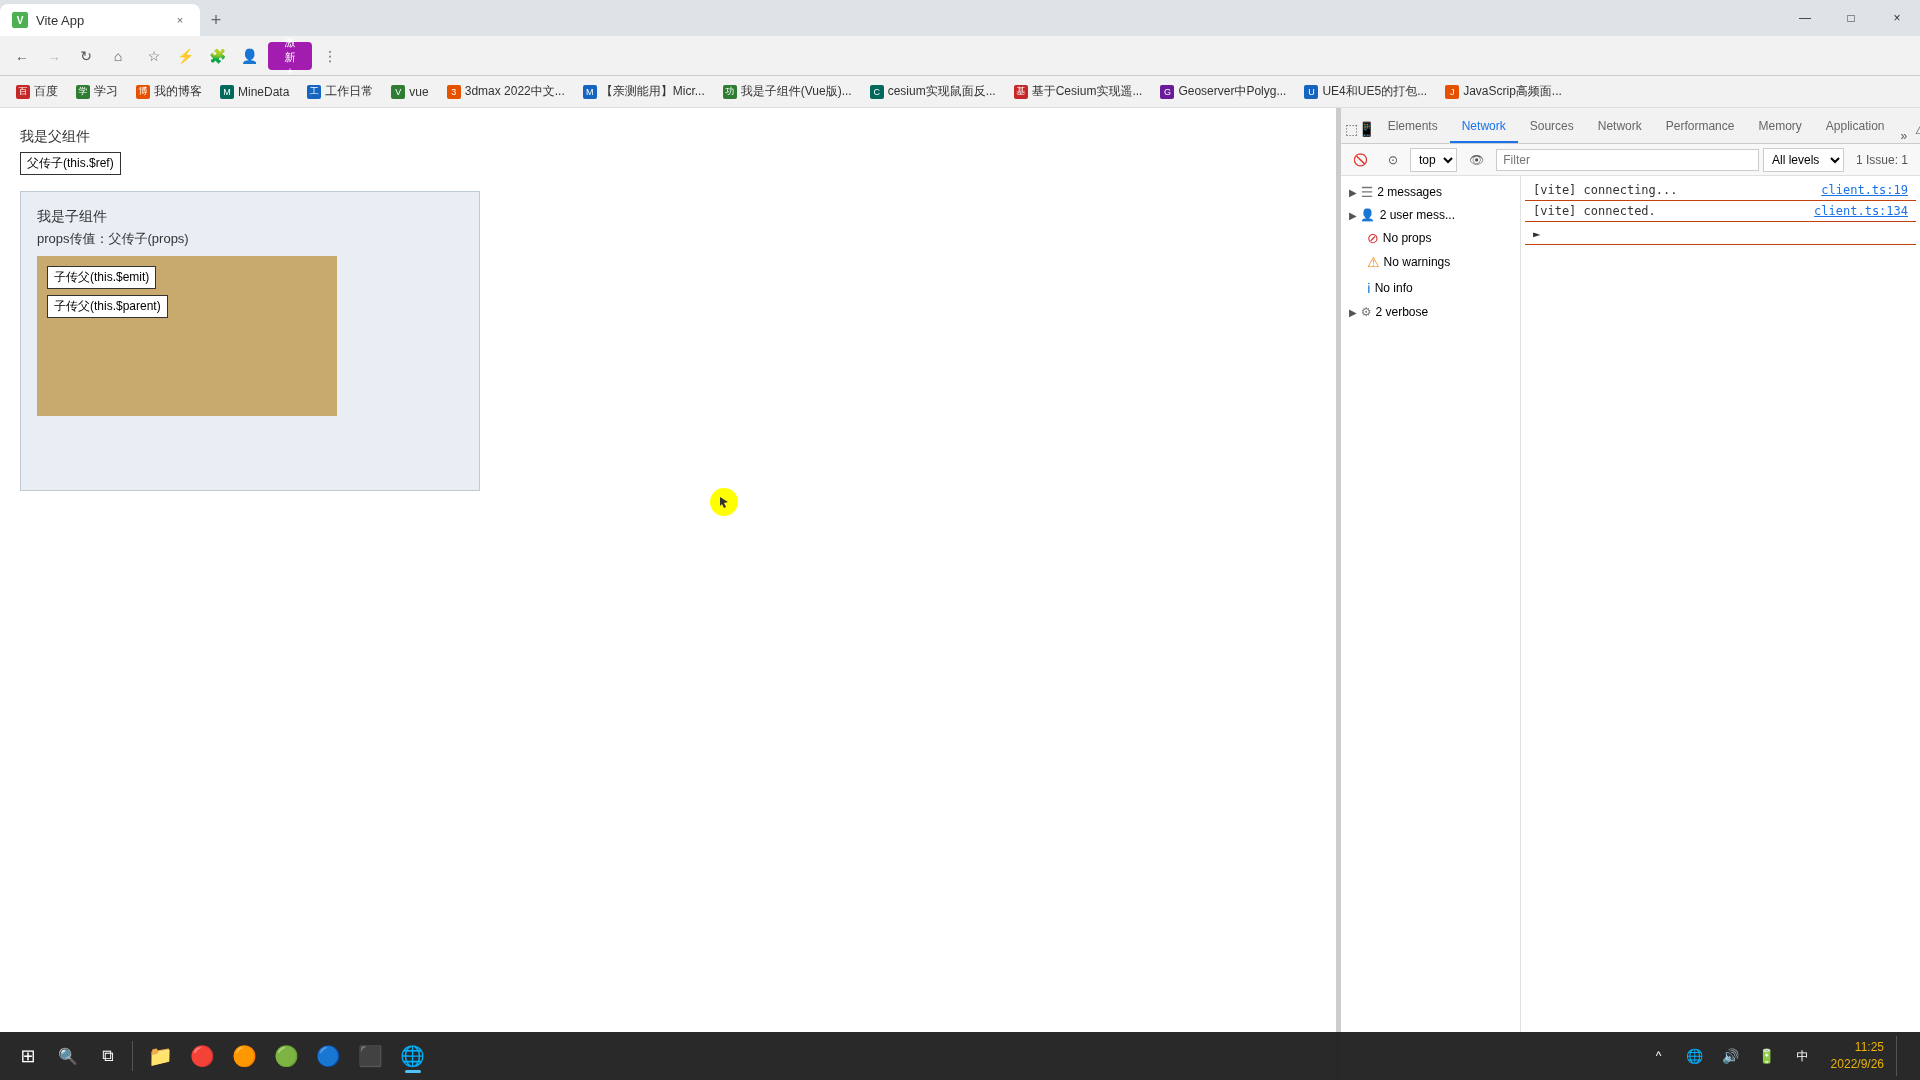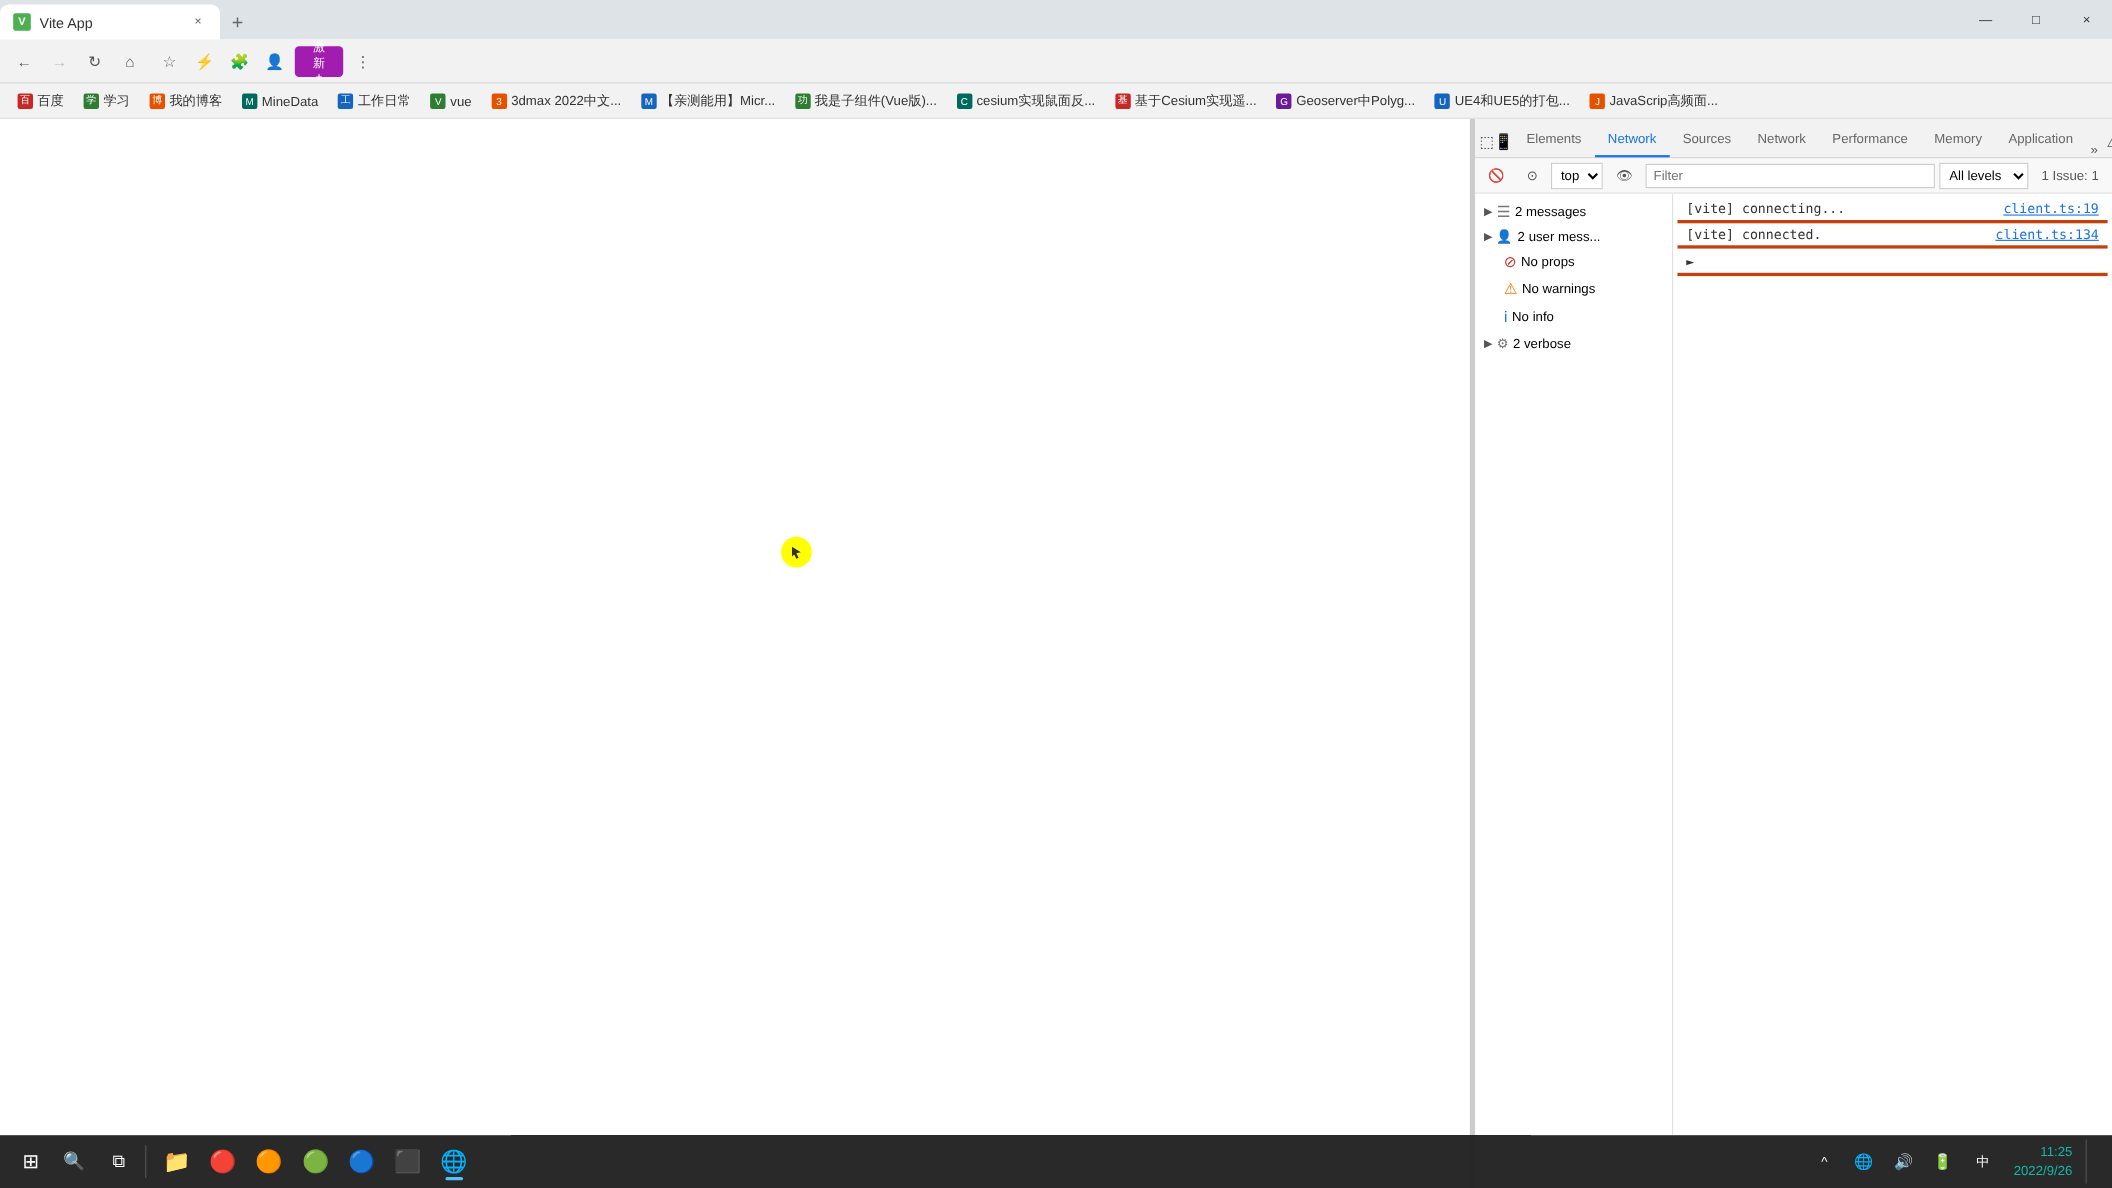--- a/index.html
+++ b/index.html
@@ -68,41 +68,41 @@
     .sidebar-item { display: flex; align-items: center; padding: 4px 8px; cursor: pointer; gap: 4px; font-size: 12px; }
     .sidebar-item .expand-arrow { font-size: 10px; color: #555; }
     .icon-list { color: #777; font-size: 14px; }
     .icon-user { color: #777; font-size: 12px; }
     .icon-error { color: #d32f2f; font-size: 14px; }
     .icon-warning { color: #f57c00; font-size: 14px; }
     .icon-info { color: #1976d2; font-size: 14px; }
     .icon-verbose { color: #777; font-size: 12px; }
     .filter-input { flex: 1; height: 22px; border: 1px solid #ccc; padding: 0 6px; font-size: 12px; outline: none; }
 
-    .console-log-entry { padding: 3px 8px; border-bottom: 3px solid #c2410c; display: flex; align-items: flex-start; gap: 4px; font-size: 12px; font-family: monospace; }
+    .console-log-entry { padding: 3px 8px; border-bottom: 1px solid #c2410c; display: flex; align-items: flex-start; gap: 4px; font-size: 12px; font-family: monospace; }
     .log-text { flex: 1; color: #333; }
     .log-source { color: #1a73e8; margin-left: auto; white-space: nowrap; cursor: pointer; text-decoration: underline; }
     .prompt-arrow { color: #333; font-size: 12px; margin-top: 2px; }
 
     
     .devtools-toolbar { height: 32px; display: flex; align-items: center; padding: 0 4px; border-bottom: 1px solid #e0e0e0; gap: 4px; background: #f8f8f8; }
     .toolbar-btn { height: 24px; padding: 0 8px; border: none; background: transparent; cursor: pointer; font-size: 12px; color: #555; display: flex; align-items: center; gap: 4px; }
     .toolbar-select { height: 24px; border: 1px solid #ccc; background: #fff; font-size: 12px; padding: 0 4px; }
     .toolbar-level-select { height: 24px; border: 1px solid #ccc; background: #fff; font-size: 12px; padding: 0 4px; min-width: 80px; }
     .toolbar-issue { font-size: 12px; color: #555; padding: 0 8px; }
 
     
     .taskbar { height: 48px; background: rgba(30,30,30,0.95); display: flex; align-items: center; padding: 0 8px; position: fixed; bottom: 0; width: 1920px; }
     .taskbar-items { display: flex; align-items: center; gap: 2px; margin-left: 4px; }
     .taskbar-item { width: 40px; height: 40px; display: flex; align-items: center; justify-content: center; cursor: pointer; border-radius: 4px; position: relative; }
     .taskbar-item.active::after { content: ''; position: absolute; bottom: 3px; left: 50%; transform: translateX(-50%); width: 16px; height: 3px; background: #4fc3f7; border-radius: 2px; }
     .taskbar-divider { width: 1px; height: 30px; background: rgba(255,255,255,0.2); margin: 0 4px; }
     .taskbar-right { margin-left: auto; display: flex; align-items: center; gap: 4px; padding-right: 8px; }
     .tray-icon { width: 32px; height: 32px; display: flex; align-items: center; justify-content: center; cursor: pointer; border-radius: 4px; font-size: 14px; }
-    .clock { color: #14b8a6; font-size: 12px; text-align: right; padding: 0 8px; cursor: pointer; line-height: 1.4; }
+    .clock { color: #eab308; font-size: 12px; text-align: right; padding: 0 8px; cursor: pointer; line-height: 1.4; }
     .taskbar-show-desktop { width: 8px; height: 40px; border-left: 1px solid rgba(255,255,255,0.2); cursor: pointer; }
 
     
     .dt-more { padding: 0 4px; cursor: pointer; color: #555; font-size: 12px; }
 
     .devtools-resize-handle { width: 4px; background: #ccc; cursor: ew-resize; }
   </style>
 </head>
 <body>
 
@@ -192,20 +192,32 @@
     </div>
     <div class="bookmark-item">
       <span class="bookmark-icon bk-orange">J</span>
       <span>JavaScrip高频面...</span>
     </div>
   </div>
 
   <div class="main-area">
 
     <div class="webpage">
+      <div class="webpage-content">
+        <div class="parent-label">我是父组件</div>
+        <button class="parent-btn">父传子(this.$ref)</button>
+        <div class="parent-container">
+          <div class="child-label">我是子组件</div>
+          <div class="child-props">props传值：父传子(props)</div>
+          <div class="child-box">
+            <button class="child-btn">子传父(this.$emit)</button>
+            <button class="child-btn">子传父(this.$parent)</button>
+          </div>
+        </div>
+      </div>
 
       <div class="cursor-dot">
         <svg width="12" height="14" viewBox="0 0 12 14" fill="none">
           <path d="M2 2L10 7L6 8L8 12L6 13L4 9L2 11Z" fill="#333"></path>
         </svg>
       </div>
     </div>
 
     <div class="devtools-resize-handle"></div>
 

